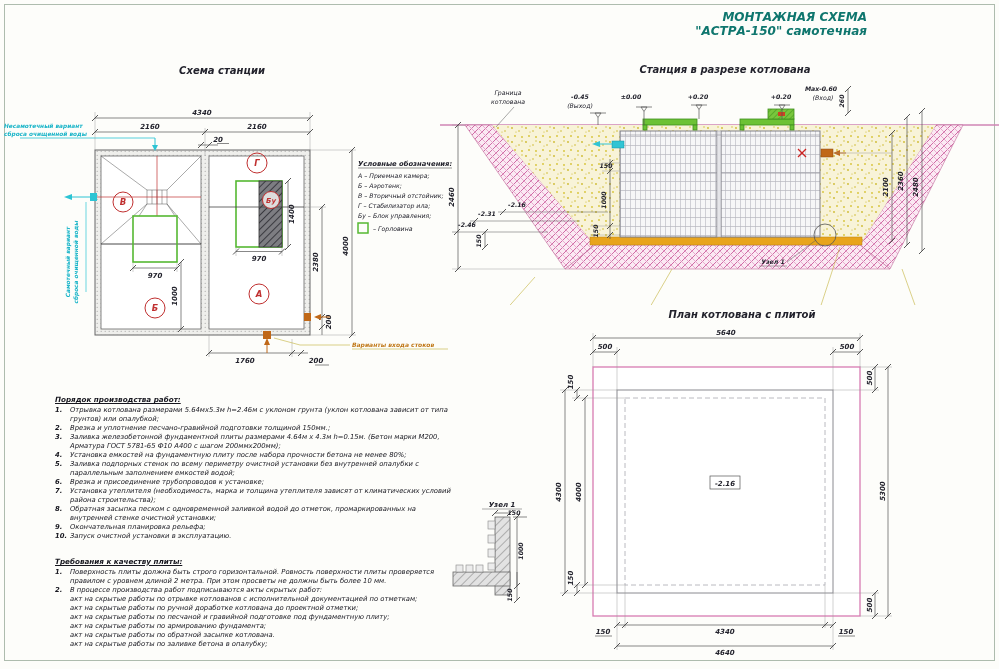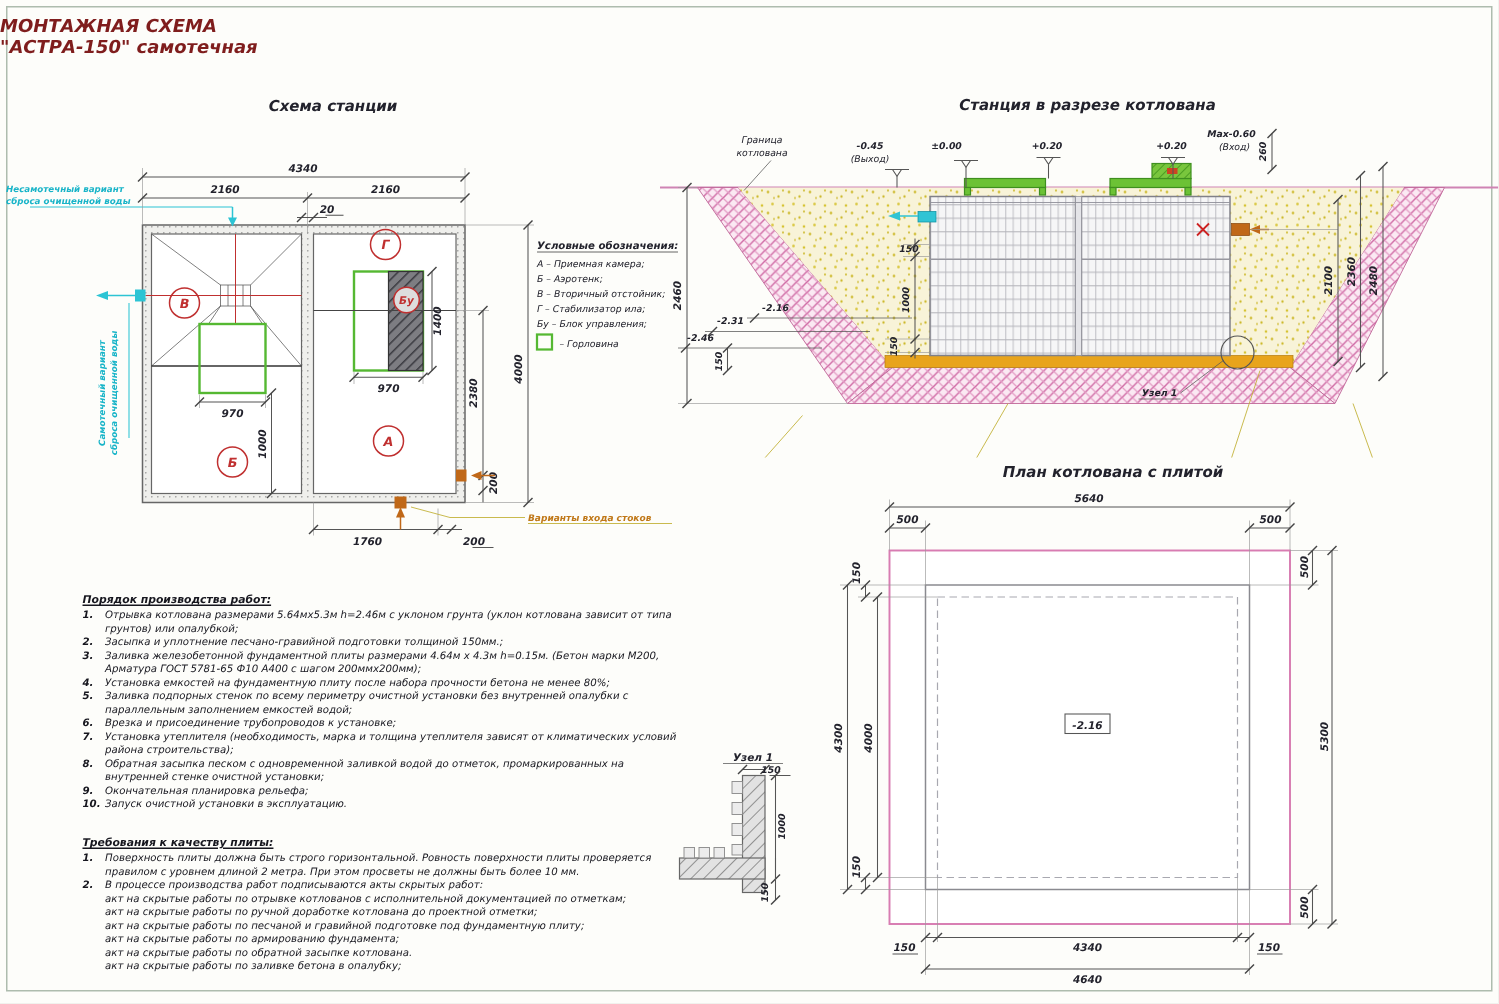--- a/index.html
+++ b/index.html
@@ -1,20 +1,20 @@
 <!DOCTYPE html>
 <html><head>
 <meta charset="utf-8">
 <style>
   html,body{margin:0;padding:0;background:#e8e8e2;}
   #page{position:relative;width:999px;height:669px;background:#fdfdfa;overflow:hidden;
         font-family:"DejaVu Sans",sans-serif;color:#16161e;}
   #frame{position:absolute;left:4px;top:4px;right:4px;bottom:8px;border:1px solid #aebcae;pointer-events:none;}
   .abs{position:absolute;}
-  .pgtitle{width:867px;text-align:left;font-style:italic;font-weight:bold;font-size:12px;color:#7f1d1d;}
+  .pgtitle{width:867px;text-align:right;font-style:italic;font-weight:bold;font-size:12px;color:#0f766e;}
   svg text{font-family:"DejaVu Sans",sans-serif;font-style:italic;fill:#22222c;}
   .ttl{font-size:10px;font-weight:bold;text-anchor:middle;}
   .dim{font-size:7px;font-weight:bold;text-anchor:middle;}
   .dim6{font-size:6.2px;font-weight:bold;text-anchor:middle;}
   .lbl{font-size:6.2px;text-anchor:middle;}
   .lbls{font-size:6.2px;text-anchor:start;}
   .red{fill:#c03030;font-weight:bold;font-size:8.5px;text-anchor:middle;}
   .redS{fill:#c03030;font-weight:bold;font-size:7px;text-anchor:middle;}
   .cy{fill:#18b4c8;font-size:5.8px;font-weight:bold;}
   .org{fill:#c07818;font-size:6px;font-weight:bold;text-anchor:start;}
@@ -495,21 +495,21 @@
   </svg>
 
   <div id="work" class="abs" style="left:55px;top:379px">
     <div class="bt">Порядок производства работ:</div>
     <div class="row">
         <span class="n">1.</span>
         <span class="t">Отрывка котлована размерами 5.64мх5.3м h=2.46м с уклоном грунта (уклон котлована зависит от типа грунтов) или опалубкой;</span>
       </div>
     <div class="row">
         <span class="n">2.</span>
-        <span class="t">Засыпка и уплотнение песчано-гравийной подготовки толщиной 150мм.;</span>
+        <span class="t">Врезка и уплотнение песчано-гравийной подготовки толщиной 150мм.;</span>
       </div>
     <div class="row">
         <span class="n">3.</span>
         <span class="t">Заливка железобетонной фундаментной плиты размерами 4.64м х 4.3м h=0.15м. (Бетон марки М200, Арматура ГОСТ 5781-65 Ф10 А400 с шагом 200ммх200мм);</span>
       </div>
     <div class="row">
         <span class="n">4.</span>
         <span class="t">Установка емкостей на фундаментную плиту после набора прочности бетона не менее 80%;</span>
       </div>
     <div class="row">

